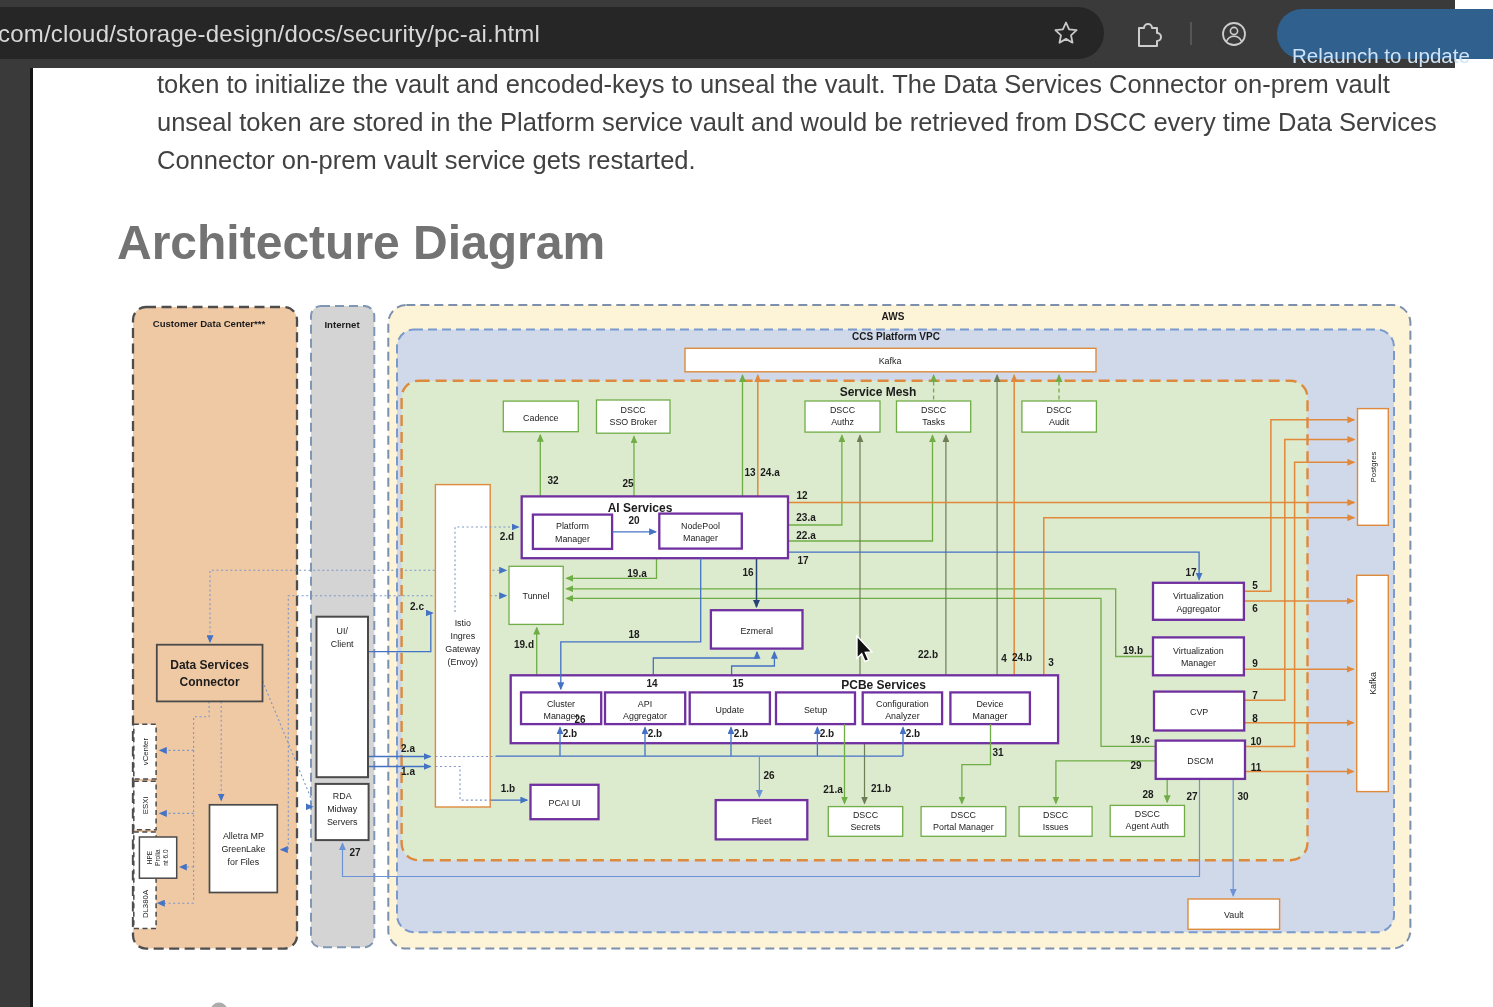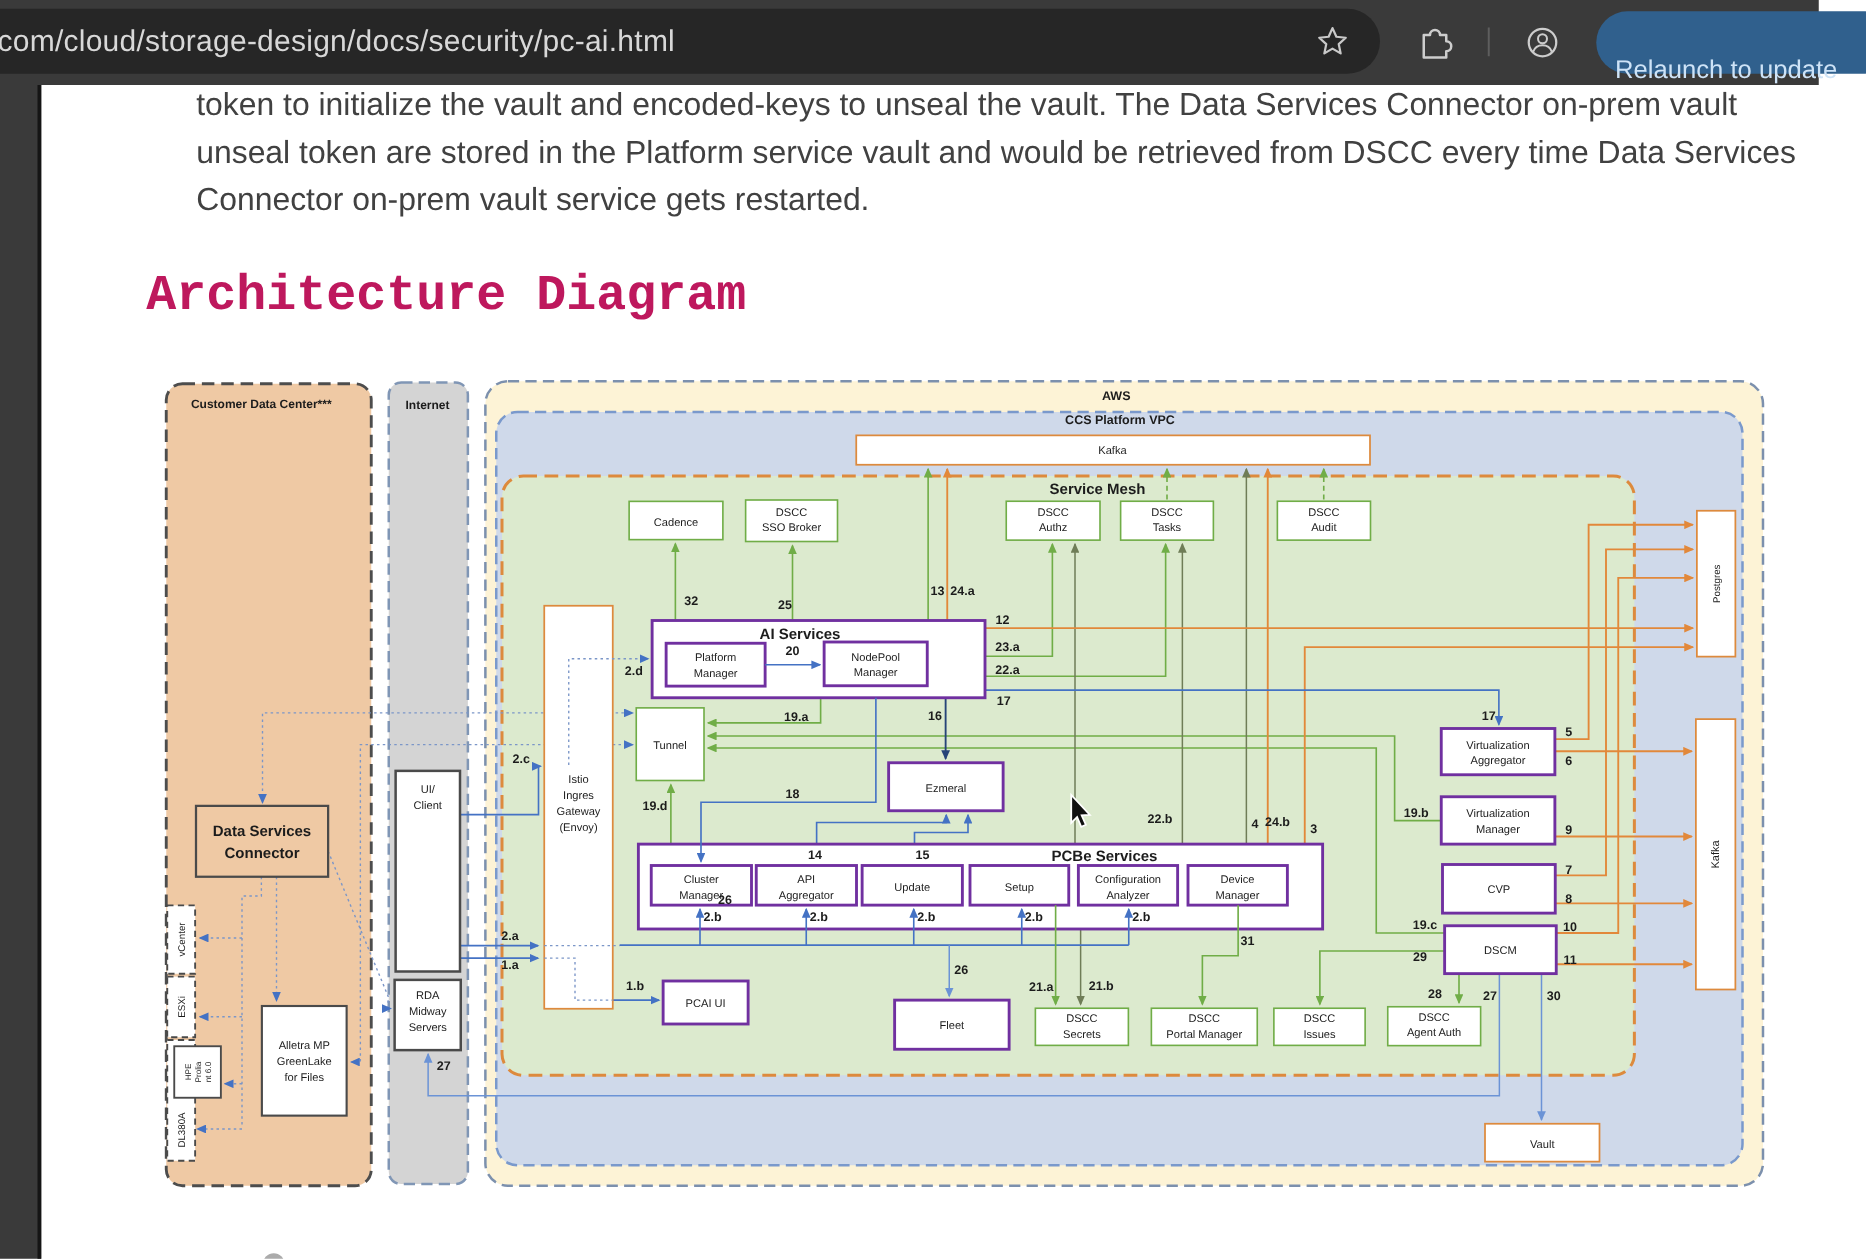--- a/index.html
+++ b/index.html
@@ -3,21 +3,21 @@
 <meta charset="utf-8">
 <style>
 html,body{margin:0;padding:0;width:1493px;height:1007px;overflow:hidden;background:#fff;font-family:"Liberation Sans",sans-serif;}
 #chrome{position:absolute;left:0;top:0;width:1455px;height:68px;background:#3a3a3a;}
 #pill{position:absolute;left:-30px;top:7px;width:1134px;height:52px;background:#262626;border-radius:27px;}
 #url{position:absolute;left:-2px;top:20px;font-size:24px;color:#d8d8d8;letter-spacing:.2px;}
 #btn{position:absolute;left:1277px;top:9px;width:240px;height:50px;background:#30608d;border-radius:25px;}
 #btn span{position:absolute;left:15px;top:12px;font-size:20.5px;color:#cee3f7;margin-top:23px;}
 #sidebar{position:absolute;left:0;top:68px;width:30px;height:939px;background:#3a3a3a;border-right:3px solid #151515;}
 #para{position:absolute;left:157px;top:65px;width:1340px;font-size:25.5px;line-height:38px;color:#414141;white-space:nowrap;}
-#head{position:absolute;left:117px;top:215px;font-family:Liberation Mono, monospace;font-weight:bold;font-size:40px;color:#be185d;}
+#head{position:absolute;left:117px;top:215px;font-family:Liberation Sans, sans-serif;font-weight:bold;font-size:48px;color:#737373;}
 svg{position:absolute;left:0;top:0;}
 </style>
 </head>
 <body>
 <div id="para">token to initialize the vault and encoded-keys to unseal the vault. The Data Services Connector on-prem vault<br>unseal token are stored in the Platform service vault and would be retrieved from DSCC every time Data Services<br>Connector on-prem vault service gets restarted.</div>
 <div id="head">Architecture Diagram</div>
 <div id="chrome">
 <div id="pill"></div>
 <div id="url">com/cloud/storage-design/docs/security/pc-ai.html</div>
 <svg width="1493" height="68" viewBox="0 0 1493 68">

